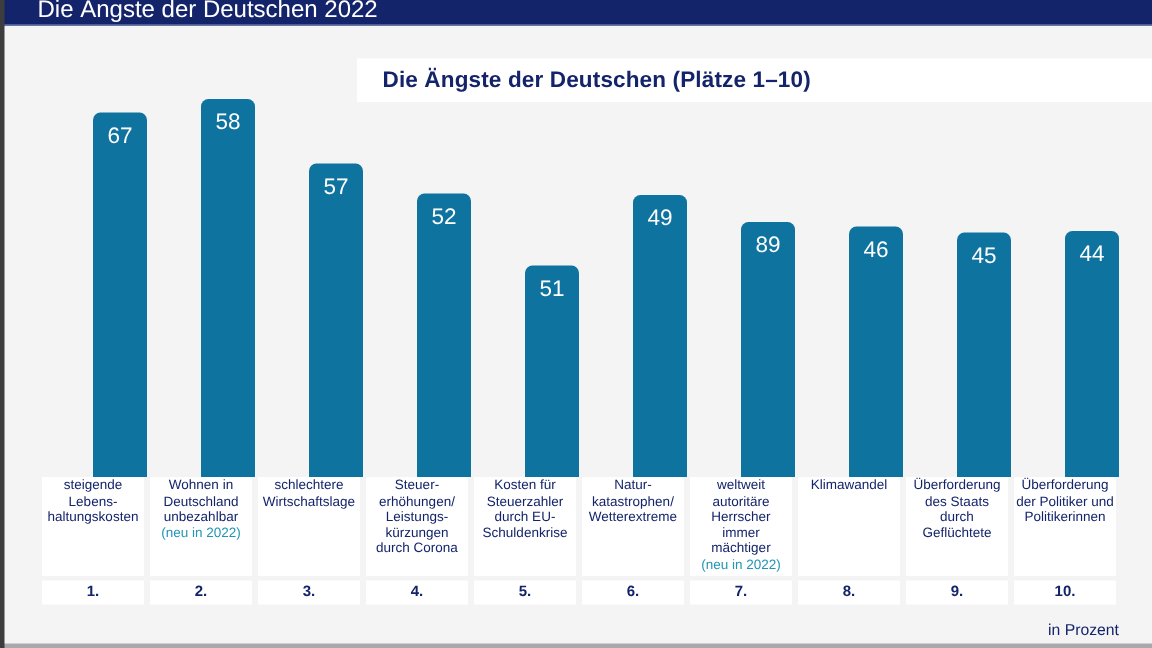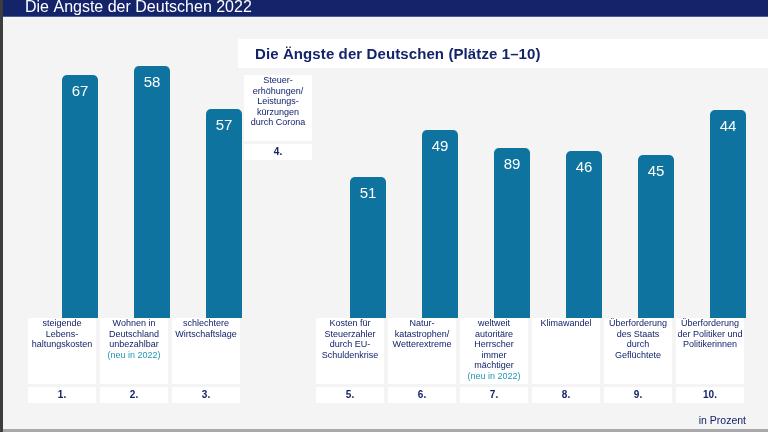--- a/index.html
+++ b/index.html
@@ -113,20 +113,25 @@
             <span class="bar-value">57</span>
           </div>
         </div>
         <div class="label-box">
           <span class="label-text">schlechtere
 Wirtschaftslage</span>
         </div>
         <div class="rank-box">3.</div>
       </div>
       <div class="col">
+        <div class="bar-area">
+          <div class="bar" style="height: 189px;">
+            <span class="bar-value">52</span>
+          </div>
+        </div>
         <div class="label-box">
           <span class="label-text">Steuer-
 erhöhungen/
 Leistungs-
 kürzungen
 durch Corona</span>
         </div>
         <div class="rank-box">4.</div>
       </div>
       <div class="col">
@@ -192,21 +197,21 @@
         <div class="label-box">
           <span class="label-text">Überforderung
 des Staats
 durch
 Geflüchtete</span>
         </div>
         <div class="rank-box">9.</div>
       </div>
       <div class="col">
         <div class="bar-area">
-          <div class="bar" style="height: 208px;">
+          <div class="bar" style="height: 164px;">
             <span class="bar-value">44</span>
           </div>
         </div>
         <div class="label-box">
           <span class="label-text">Überforderung
 der Politiker und
 Politikerinnen</span>
         </div>
         <div class="rank-box">10.</div>
       </div>

